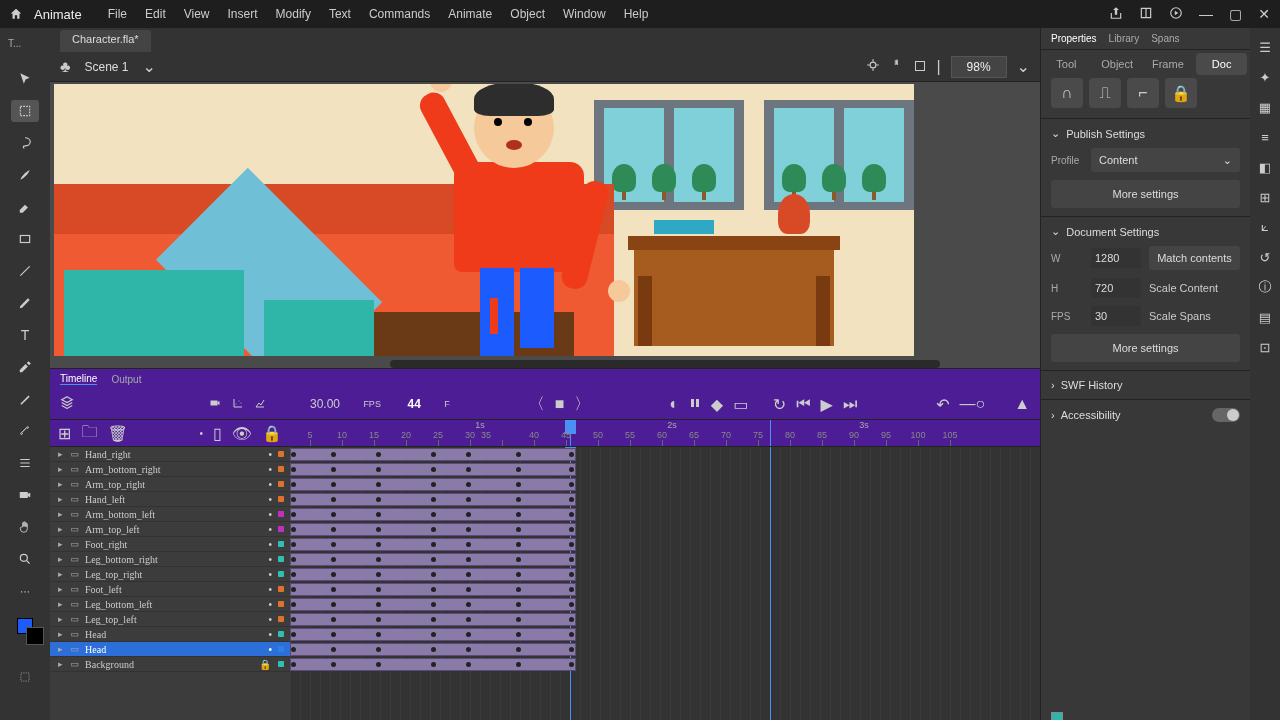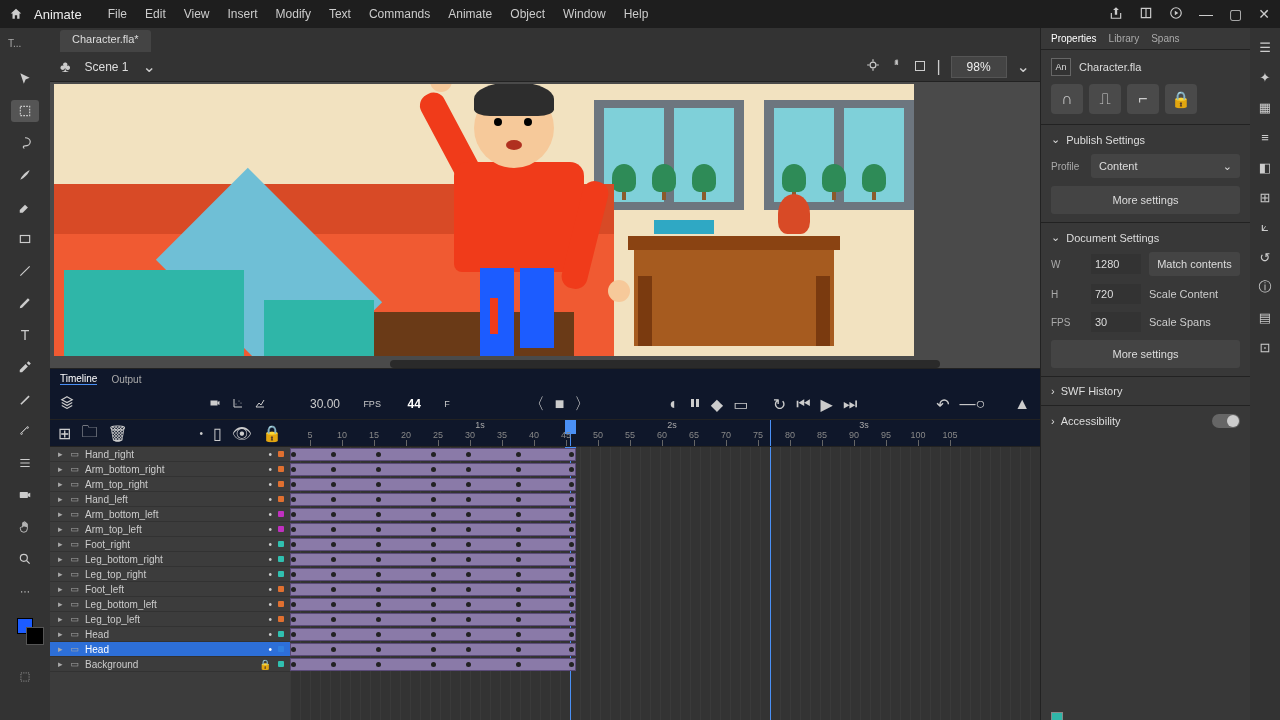--- a/index.html
+++ b/index.html
@@ -55,21 +55,21 @@
 .guy .arm{position:absolute;width:26px;height:110px;background:#f03b1a;border-radius:12px;}
 .guy .a1{left:6px;top:0;transform:rotate(-28deg);} .guy .a2{left:138px;top:92px;transform:rotate(14deg);}
 .guy .hand{position:absolute;width:22px;height:22px;background:#f6c99a;border-radius:50%;}
 .guy .h1{left:-4px;top:-18px;} .guy .h2{left:174px;top:192px;}
 .guy .legL{position:absolute;left:46px;top:180px;width:34px;height:110px;background:#1c5cff;}
 .guy .legR{position:absolute;left:86px;top:180px;width:34px;height:80px;background:#1c5cff;}
 .guy .slit{position:absolute;left:56px;top:210px;width:8px;height:36px;background:#f03b1a;}
 
 .stagescroll{position:absolute;left:340px;right:100px;bottom:0;height:8px;background:#2a2a2a;border-radius:4px;}
 
-.tlpanel { flex:1; background:#0f172a; display:flex; flex-direction:column; border-top:1px solid #222;}
+.tlpanel { flex:1; background:#4c1d95; display:flex; flex-direction:column; border-top:1px solid #222;}
 .tltabs { height:20px; display:flex; align-items:center; gap:14px; padding:0 10px; font-size:10px; color:#aaa;}
 .tltabs .active{color:#fff; border-bottom:1px solid #4a90f5;}
 .tlbar { height:30px; display:flex; align-items:center; padding:0 10px; gap:14px; }
 .tlbar .group { display:flex; align-items:center; gap:10px; }
 .tlbar .mid { margin:0 auto; }
 .fps { font-size:12px; color:#ccc; }
 .fps b{color:#fff;}
 .tlhead { height:28px; display:flex; border-top:1px solid #222; border-bottom:1px solid #222;}
 .layhead { width:240px; display:flex; align-items:center; gap:10px; padding:0 8px; }
 .rulerwrap{flex:1;position:relative;overflow:hidden;}
@@ -80,21 +80,21 @@
 .playhead::before { content:""; position:absolute; top:0; left:-5px; width:11px; height:14px; background:#4a90f5; }
 .loopmark { position:absolute; top:0; bottom:0; width:1px; background:#4a90f5;}
 
 .layers { flex:1; display:flex; overflow:auto; }
 .laycol { width:240px; background:#3c3c3c; }
 .trackcol { flex:1; position:relative; background:#333; }
 .layer { height:15px; display:flex; align-items:center; gap:6px; padding:0 6px; font-size:10px; color:#ccc; border-bottom:1px solid #323232;}
 .layer.sel { background:#2d6fd8; color:#fff; }
 .layer .dot{width:6px;height:6px;border-radius:1px;}
 .layer .icon{font-size:9px;color:#aaa; margin-left:2px;}
-.layer .name{flex:1;}
+.layer .name{flex:1;font-family:Liberation Serif, serif;}
 .track { position:absolute; left:0; height:15px; right:0;}
 .tween { position:absolute; left:0; width:286px; height:13px; top:1px; background:#8a7aa8; border:1px solid #5a4a78;}
 .tween .kf{position:absolute;top:3px;width:5px;height:5px;background:#222;border-radius:50%;}
 .trackgrid{position:absolute;inset:0;background-image:linear-gradient(90deg,#3a3a3a 1px,transparent 1px);background-size:10px 100%;}
 
 .rightcol { position:absolute; top:28px; right:30px; width:210px; bottom:0; background:#383838; border-left:1px solid #222;}
 .rtabs { height:22px; display:flex; align-items:center; gap:12px; padding:0 10px; font-size:10px; color:#aaa; border-bottom:1px solid #222;}
 .rtabs .active{color:#fff;}
 .ptabs { height:28px; display:flex; }
 .ptabs div{flex:1;display:flex;align-items:center;justify-content:center;font-size:11px;color:#aaa;}
@@ -405,21 +405,21 @@
           <div class="ticklbl" style="left: 52px;">10</div>
           <div class="tick" style="left: 84px;"></div>
           <div class="ticklbl" style="left: 84px;">15</div>
           <div class="tick" style="left: 116px;"></div>
           <div class="ticklbl" style="left: 116px;">20</div>
           <div class="tick" style="left: 148px;"></div>
           <div class="ticklbl" style="left: 148px;">25</div>
           <div class="tick" style="left: 180px;"></div>
           <div class="ticklbl" style="left: 180px;">30</div>
           <div class="tick" style="left: 212px;"></div>
-          <div class="ticklbl" style="left: 212px;">35</div>
+          <div class="ticklbl" style="left: 196px;">35</div>
           <div class="tick" style="left: 244px;"></div>
           <div class="ticklbl" style="left: 244px;">40</div>
           <div class="tick" style="left: 276px;"></div>
           <div class="ticklbl" style="left: 276px;">45</div>
           <div class="tick" style="left: 308px;"></div>
           <div class="ticklbl" style="left: 308px;">50</div>
           <div class="tick" style="left: 340px;"></div>
           <div class="ticklbl" style="left: 340px;">55</div>
           <div class="tick" style="left: 372px;"></div>
           <div class="ticklbl" style="left: 372px;">60</div>
@@ -728,23 +728,25 @@
     </div>
   </div>
 </div>
 
 <div class="rightcol">
   <div class="rtabs">
     <span class="active">Properties</span>
     <span>Library</span>
     <span>Spans</span>
   </div>
-  <div class="docname">
-    <div class="an">An</div>
-    <span>Character.fla</span>
+  <div class="ptabs">
+    <div>Tool</div>
+    <div>Object</div>
+    <div>Frame</div>
+    <div class="active">Doc</div>
   </div>
   <div class="dtools">
     <div>∩</div>
     <div>⎍</div>
     <div>⌐</div>
     <div>🔒</div>
   </div>
 
   <div class="section">
     <h4>

